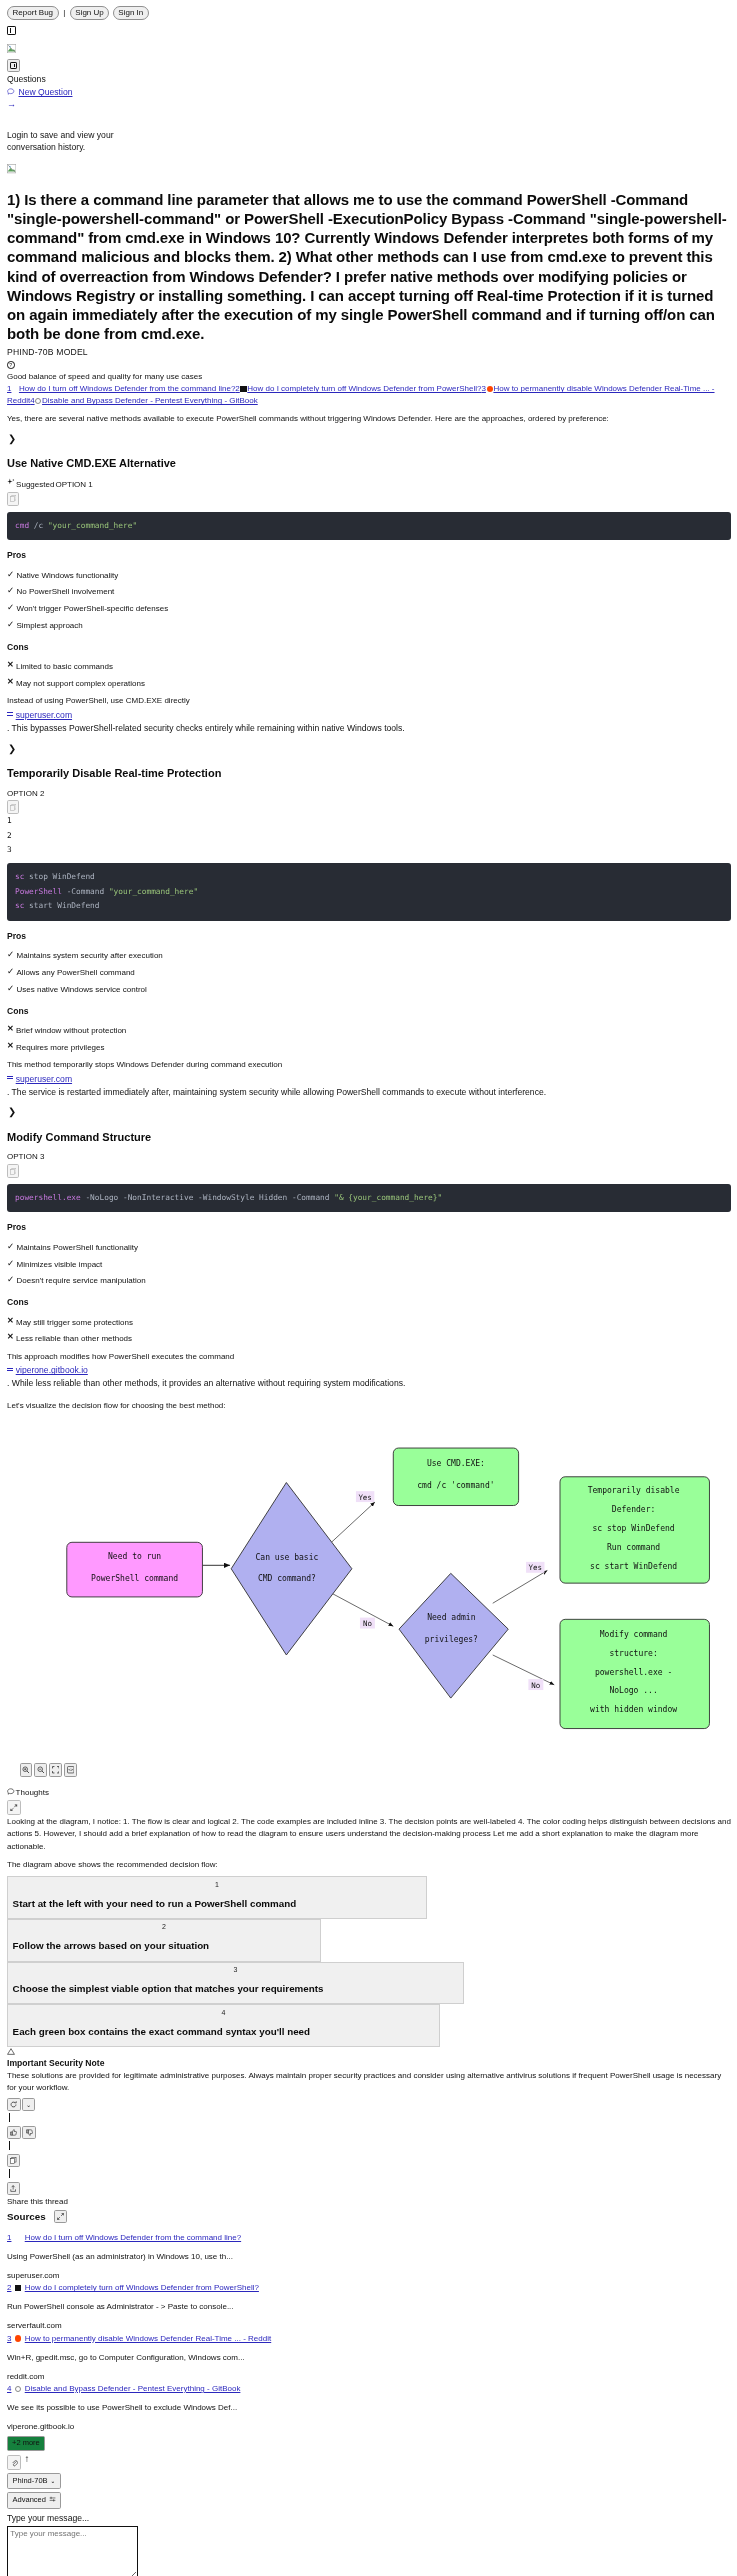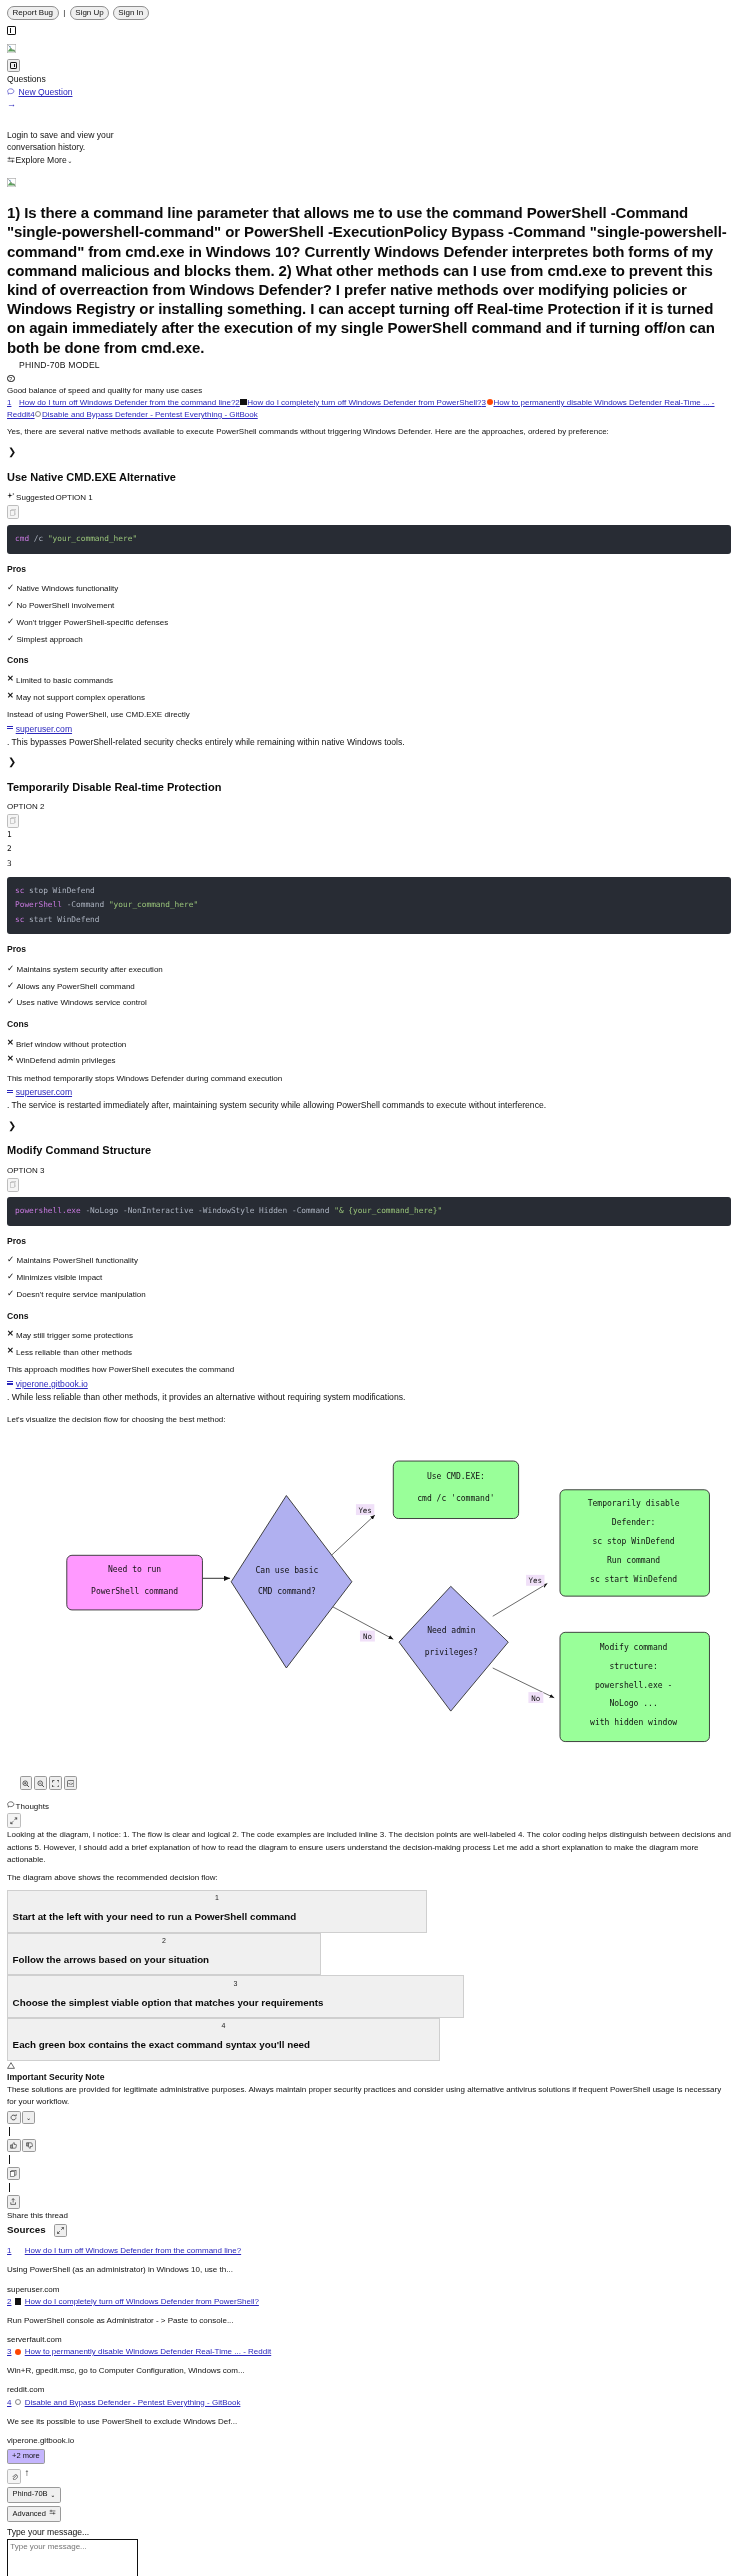--- a/index.html
+++ b/index.html
@@ -45,21 +45,21 @@
   .link { color:#2b27bd; text-decoration:underline; cursor:pointer; }
   .arrow-row { color:#2b27bd; font-size:9.2px; line-height:1; margin-top:1.1px;}
   .login-note { margin-top:21px; font-size:8.6px; max-width:132px; line-height:1.35;}
   .explore-row { display:flex; align-items:center; gap:0.6px; margin-top:1.1px; font-size:8.6px;}
 
   
   h1.question {
     font-size:15px; font-weight:bold; line-height:1.28;
     margin:15px 0 2.3px 0; letter-spacing:-0.1px; color:#0b0b0b;
   }
-  .model-label { font-size:8.6px; color:#111; letter-spacing:0.2px; margin-top:1.1px;margin-left:12px;}
+  .model-label { font-size:8.6px; color:#111; letter-spacing:0.2px; margin-top:1.1px;}
   .q-mark { display:inline-block; width:7.5px; height:7.5px; border:0.7px solid #111; border-radius:50%;
             font-size:5.2px; line-height:6.3px; text-align:center; margin-top:1.1px;}
   .model-desc { font-size:8px; margin-top:0.6px;}
 
   
   .cite-strip { font-size:8px; line-height:1.5; margin-top:0.6px; }
   .cite-strip a { color:#2b27bd; text-decoration:underline; }
   .cite-num { color:#2b27bd; text-decoration:underline; }
   .fav { display:inline-block; width:6.3px; height:6.3px; vertical-align:-0.6px; margin:0 0.6px;}
   .fav-so { background:#fff; }
@@ -146,21 +146,21 @@
 
   
   .sources-head { display:flex; align-items:center; gap:8px; margin-top:2px; }
   .sources-head h2 { font-size:9.8px; font-weight:bold; margin:0; }
   .source-item { margin-top:8px; }
   .source-title-row { display:flex; align-items:center; gap:2.9px; font-size:8px;}
   .source-num { color:#2b27bd; text-decoration:underline; }
   .source-snip { font-size:8px; margin-top:7.5px; }
   .source-domain { font-size:8px; margin-top:7.5px; }
   .more-btn {
-    border:0.6px solid #9a9a9a; background:#c4b5fd; border-radius:1.7px; padding:1.1px 4px;
+    border:0.6px solid #9a9a9a; background:#15803d; border-radius:1.7px; padding:1.1px 4px;
     font-size:7.5px; cursor:pointer; margin-top:2.9px; display:inline-block;
   }
 
   
   .composer { margin-top:4.6px; }
   .clip-row { display:flex; align-items:flex-start; gap:3.4px;}
   .clip-btn {
     width:14px; height:15px; border:0.6px solid #bdbdbd; background:#f4f4f4; border-radius:1.7px;
     display:flex; align-items:center; justify-content:center; cursor:pointer;
   }
@@ -214,32 +214,20 @@
     <div class="newq-row">
       <span>
         <svg width="7.5" height="7.5" viewBox="0 0 14 14">
           <path d="M7 1.5 C10.3 1.5 12.8 3.4 12.8 6 C12.8 8.6 10.3 10.5 7 10.5 C6.1 10.5 5.3 10.4 4.6 10.1 L2 11.6 L2.7 9.3 C1.6 8.5 1.2 7.3 1.2 6 C1.2 3.4 3.7 1.5 7 1.5 Z" fill="none" stroke="#2b27bd" stroke-width="1.1"></path>
         </svg>
       </span>
       <span class="link">New Question</span>
     </div>
     <div class="arrow-row">→</div>
     <div class="login-note">Login to save and view your conversation history.</div>
-    <div class="explore-row">
-      <span>
-        <svg width="8" height="7.5" viewBox="0 0 14 13">
-          <line x1="1" y1="4" x2="13" y2="4" stroke="#111" stroke-width="1.1"></line>
-          <line x1="1" y1="9" x2="13" y2="9" stroke="#111" stroke-width="1.1"></line>
-          <line x1="4" y1="1.5" x2="4" y2="6.5" stroke="#111" stroke-width="1.1"></line>
-          <line x1="9.5" y1="6.5" x2="9.5" y2="11.5" stroke="#111" stroke-width="1.1"></line>
-        </svg>
-      </span>
-      <span>Explore More</span>
-      <span style="font-size:6.3px;">⌄</span>
-    </div>
   </div>
 
   <div style="margin-top:9.2px;">
     <span class="broken-img">
       <svg width="9.2" height="9.2" viewBox="0 0 16 16">
         <rect x="0.5" y="0.5" width="15" height="15" fill="#fff" stroke="#999"></rect>
         <path d="M1 13 L6 7 L10 11 L12 9 L15 13 Z" fill="#5aa05a"></path>
         <circle cx="5" cy="4.5" r="1.6" fill="#7fb8e8"></circle>
         <path d="M2 2 L14 14" stroke="#777" stroke-width="1"></path>
       </svg>
@@ -366,21 +354,21 @@
   </ul>
 
   <h3 class="prosCons">Cons</h3>
   <ul class="plain">
     <li>
         <span class="cross">✕</span>
         <span>Brief window without protection</span>
       </li>
     <li>
         <span class="cross">✕</span>
-        <span>WinDefend admin privileges</span>
+        <span>Requires more privileges</span>
       </li>
   </ul>
 
   <p class="body">This method temporarily stops Windows Defender during command execution</p>
   <div class="src-line">
     <span class="list-icon">
         <i></i>
         <i></i>
       </span>
     <a class="link">superuser.com</a>

